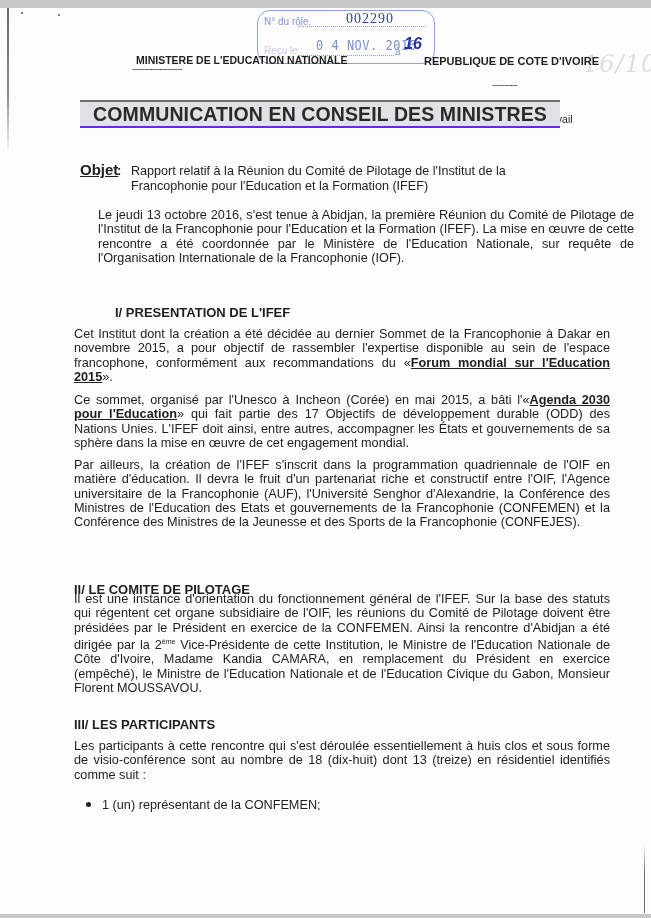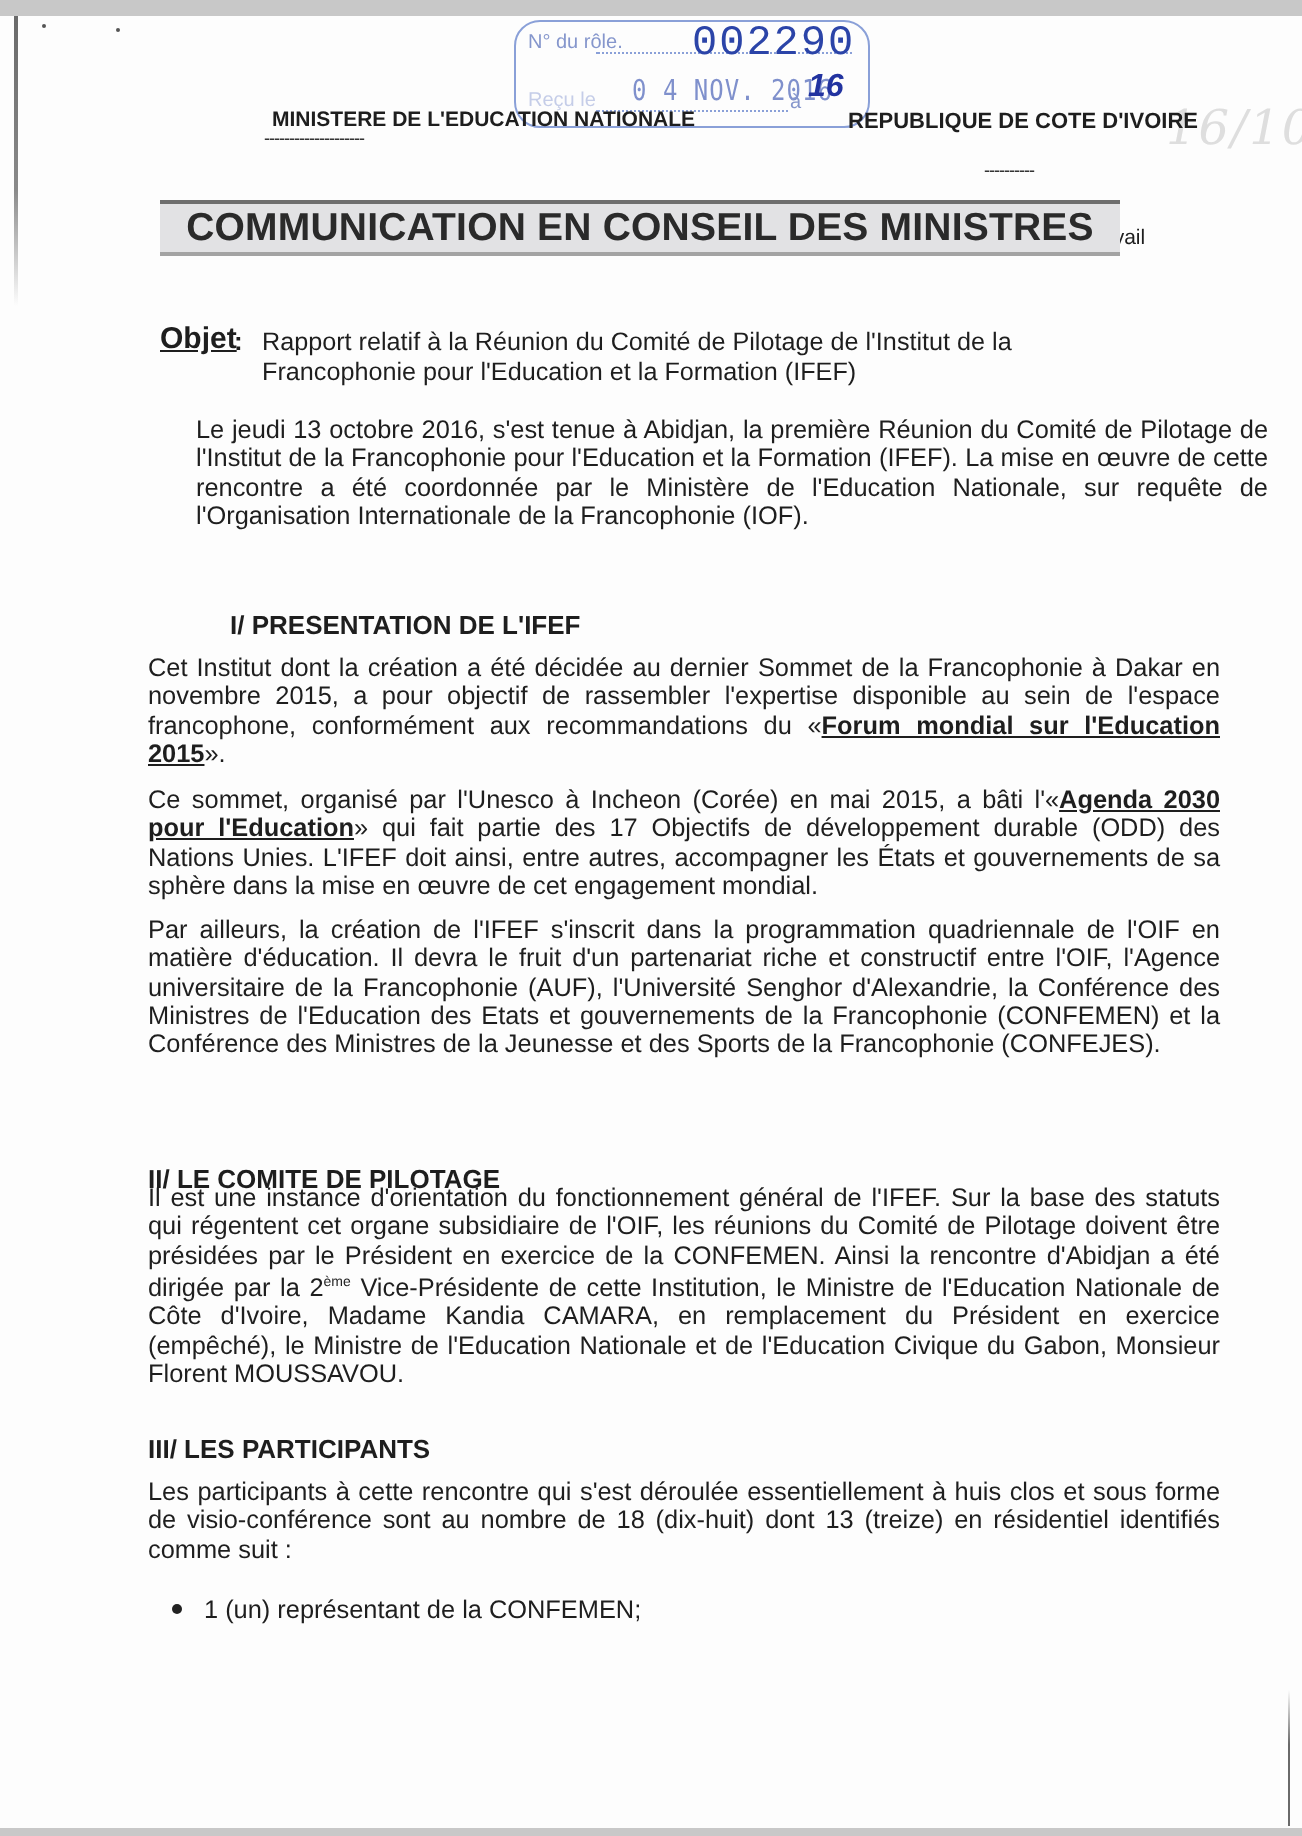--- a/index.html
+++ b/index.html
@@ -17,37 +17,37 @@
     background: linear-gradient(rgba(120,120,120,0), #6a6a6a 40%); }
   .ghost { position: absolute; left: 583px; top: 50px; font-family: "DejaVu Serif", serif;
     font-size: 24px; color: #dedede; font-style: italic; letter-spacing: 1px; }
   .speck { position: absolute; width: 2px; height: 2px; background: #555; border-radius: 1px; }
 
   
   .stamp { position: absolute; left: 257px; top: 10px; width: 176px; height: 52px;
     border: 1.5px solid #8aa0d8; border-radius: 13px; color: #8596cc; }
   .stamp .row1 { position: absolute; left: 6px; top: 5px; font-size: 10px; }
   .stamp .dots1 { position: absolute; left: 40px; top: 15px; width: 128px; border-bottom: 1px dotted #8aa0d8; }
-  .stamp .num { position: absolute; left: 88px; top: 0px; font-family: Liberation Mono, monospace;
-    font-size: 21px; color: #2b44a8; letter-spacing: 1px; text-align: center; }
+  .stamp .num { position: absolute; left: 88px; top: 0px; font-family: Liberation Serif, serif;
+    font-size: 14px; color: #2b44a8; letter-spacing: 1px; text-align: center; }
   .stamp .row2 { position: absolute; left: 6px; top: 34px; font-size: 10px; color: #c5cde8; }
   .stamp .date { position: absolute; left: 58px; top: 27px; font-family: "DejaVu Sans Mono", monospace;
     font-size: 12px; color: #7f90cc; letter-spacing: 0.5px; transform: scaleY(1.2); }
   .stamp .dots2 { position: absolute; left: 40px; top: 44px; width: 96px; border-bottom: 1px dotted #8aa0d8; }
   .stamp .a { position: absolute; left: 137px; top: 35px; font-size: 10px; }
   .stamp .hand { position: absolute; left: 146px; top: 24px; font-size: 16px; font-weight: bold; color: #2233a0; font-style: italic; }
 
   .ministry { position: absolute; left: 96px; top: 54px; font-size: 10.5px; font-weight: bold; padding-left: 40px; }
   .ministry-dash { position: absolute; left: 132px; top: 64px; font-size: 9px; letter-spacing: -0.5px; }
   .republic { position: absolute; left: 424px; top: 55px; font-size: 11px; font-weight: bold; }
   .motto { position: absolute; left: 451px; top: 69px; font-size: 10.5px; margin-top: 44px; }
   .motto-dash { position: absolute; left: 492px; top: 80px; font-size: 9px; letter-spacing: -0.5px; }
 
   .banner { position: absolute; left: 80px; top: 100px; width: 480px; height: 28px;
-    background: #e2e2e4; border-top: 2px solid #6e6e6e; border-bottom: 2px solid #a3a3a3;
+    background: #e2e2e4; border-top: 2px solid #6e6e6e; border-bottom: 2px solid #6d28d9;
     box-sizing: border-box; }
   .banner-title { position: absolute; left: 0; right: 0; top: 1px; text-align: center;
     font-size: 19.5px; font-weight: bold; color: #2a2a2a; letter-spacing: 0.1px; }
 
   .objet { position: absolute; left: 80px; top: 161px; font-size: 15px; font-weight: bold; text-decoration: underline; }
   .objet-colon { position: absolute; left: 117px; top: 163px; font-size: 13px; font-weight: bold; }
   .objet-text { position: absolute; left: 131px; top: 164px; width: 440px; font-size: 12.6px; font-weight: normal; line-height: 15px; }
 
   .para { position: absolute; left: 74px; width: 536px; font-size: 12.7px; line-height: 14.3px;
     text-align: justify; text-align-last: left; }

